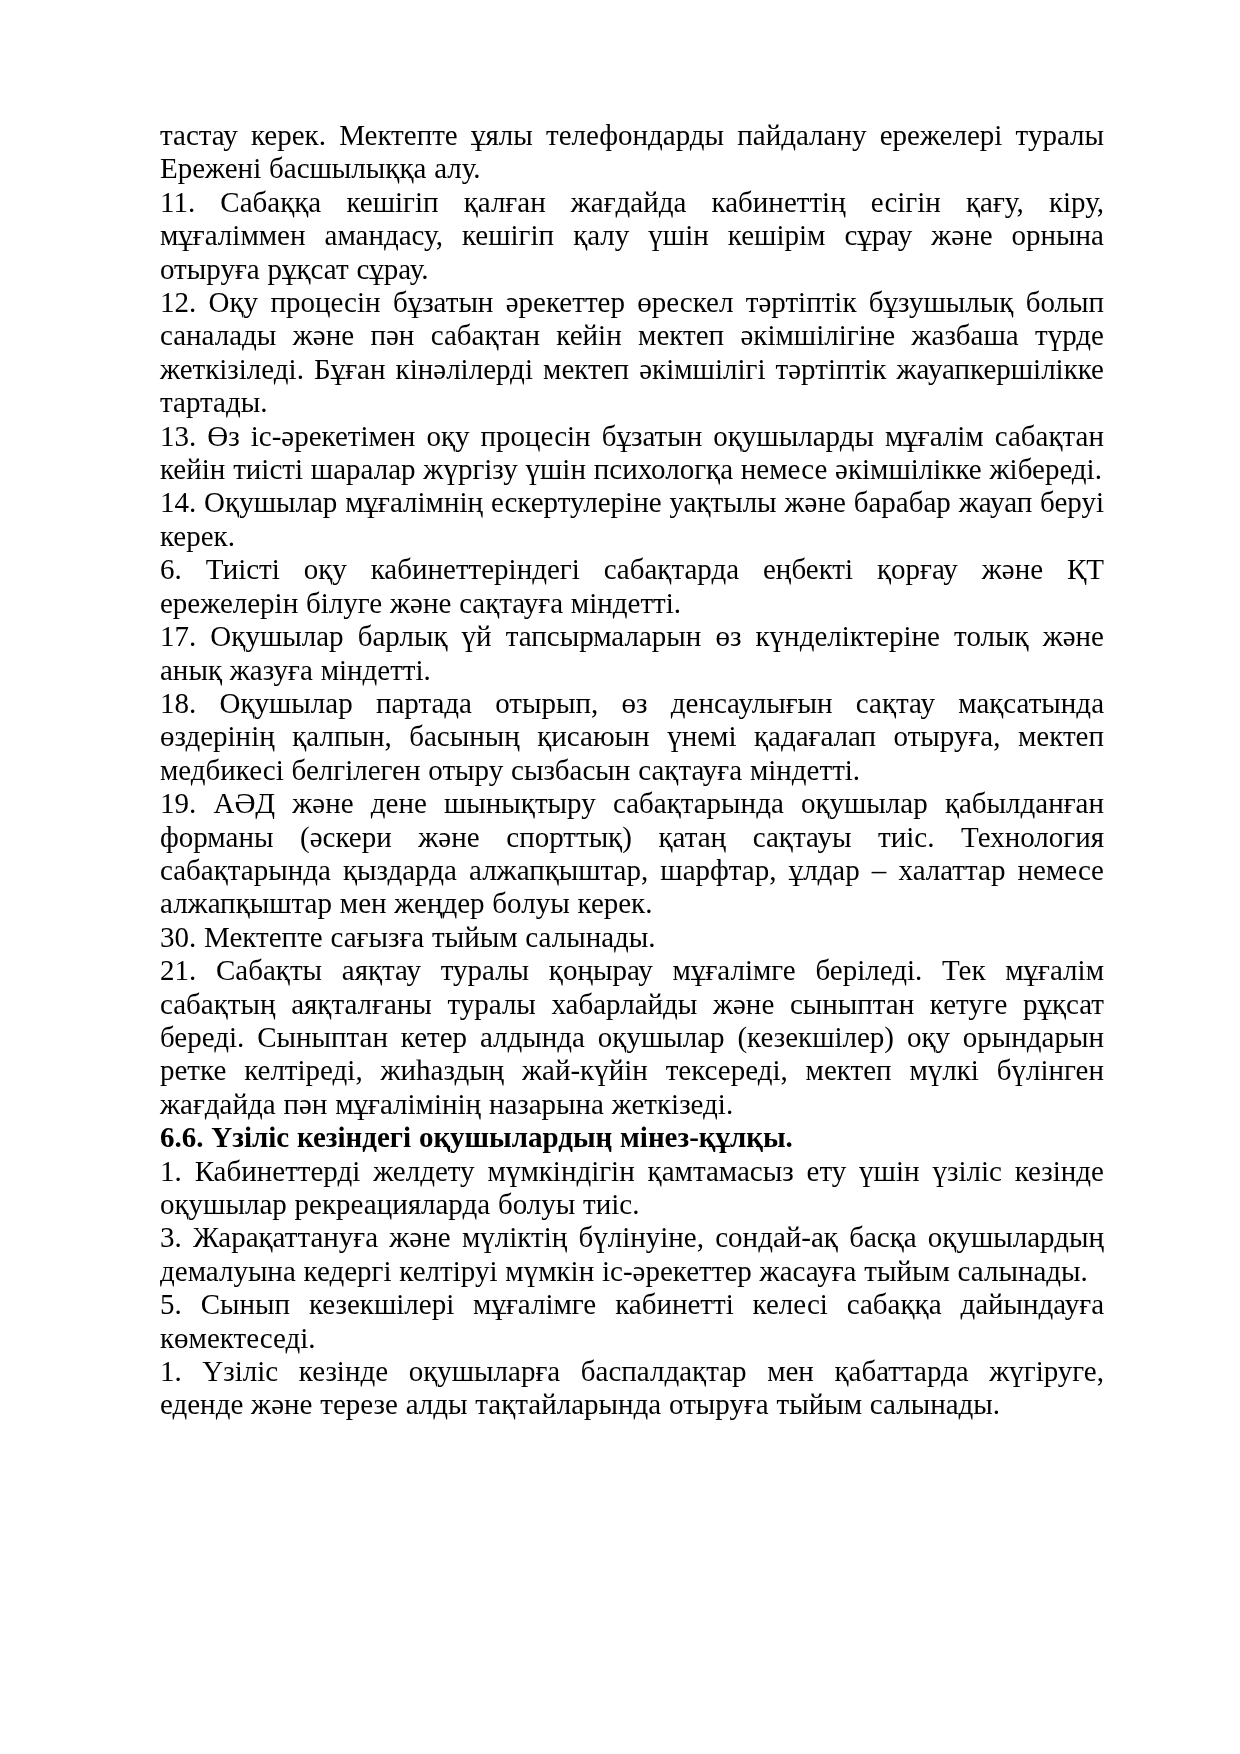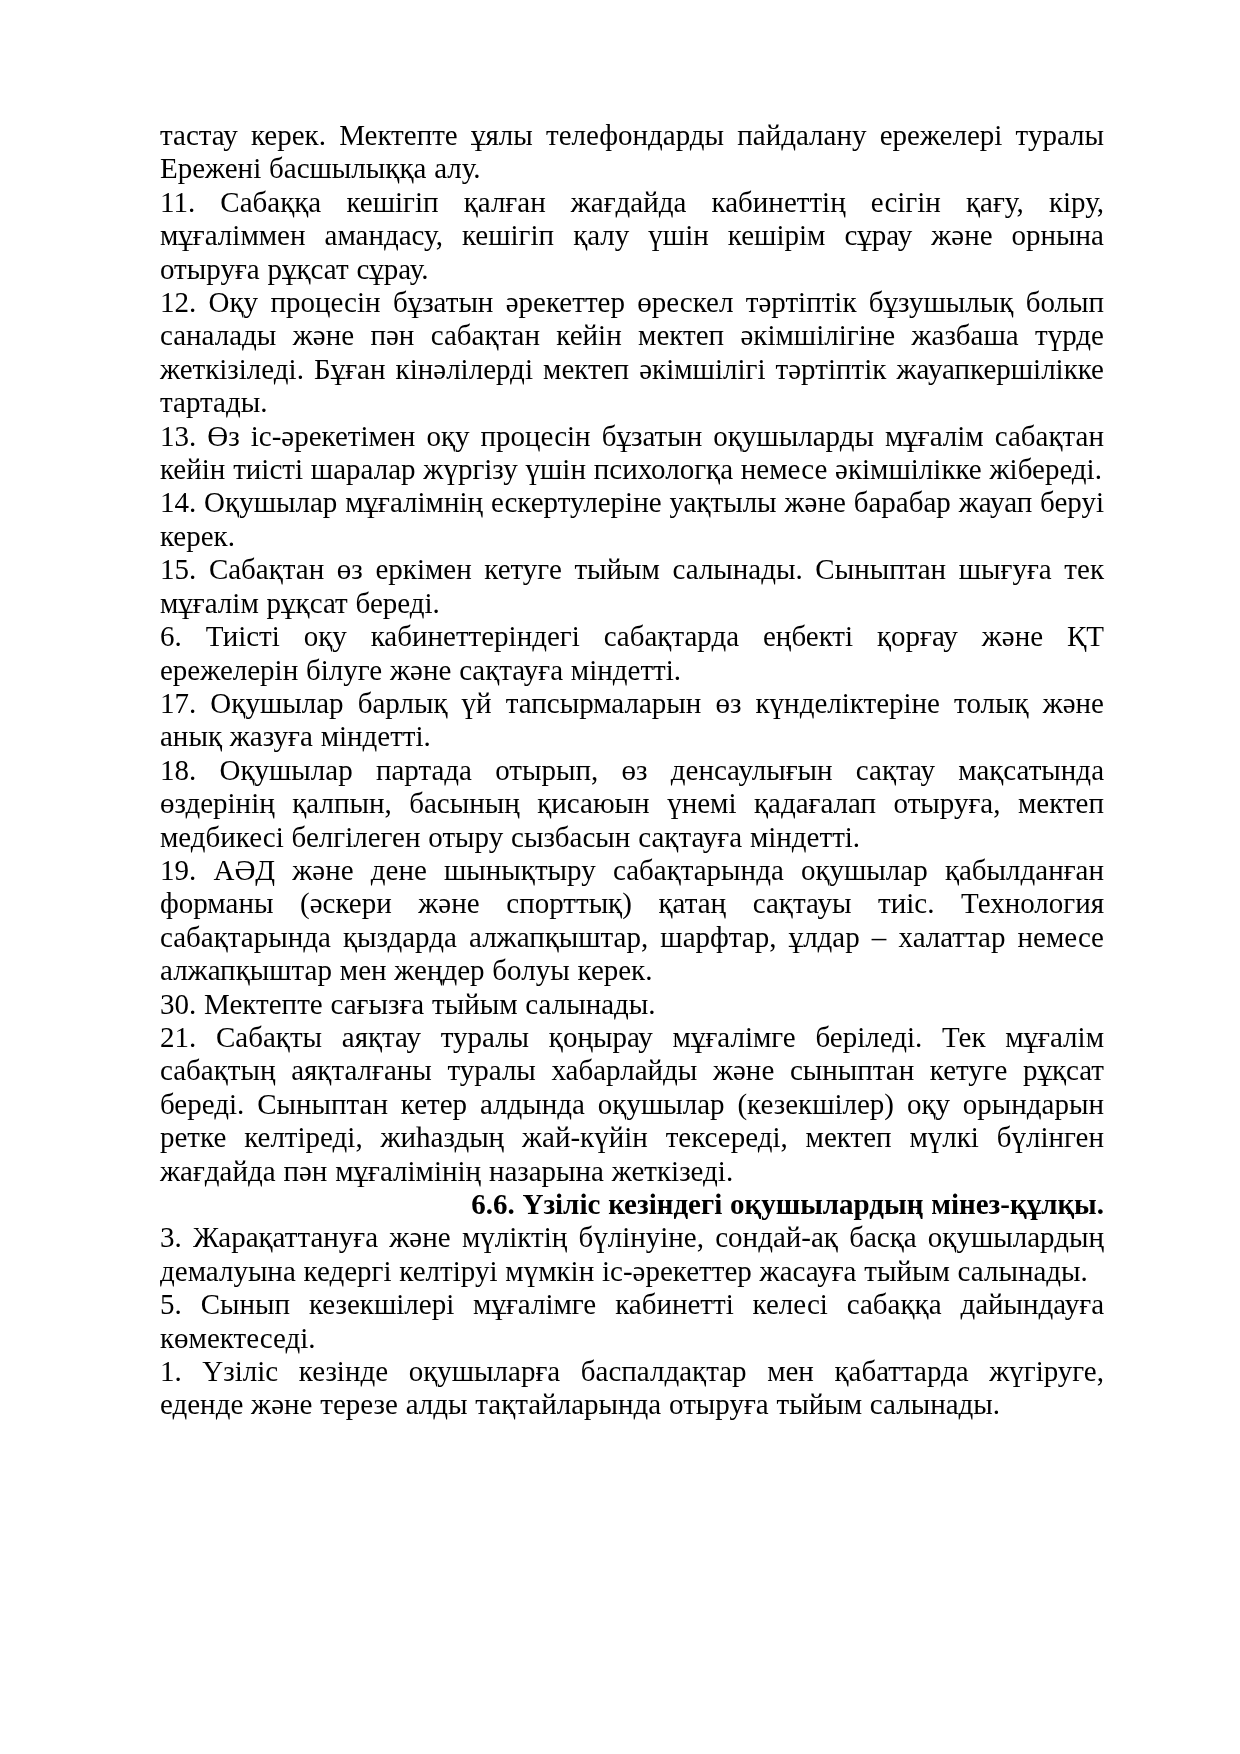--- a/index.html
+++ b/index.html
@@ -25,38 +25,38 @@
       color: #000000;
       text-align: justify;
       word-spacing: 0.02em;
     }
     .textblock p {
       margin: 0;
       padding: 0;
     }
     .heading {
       font-weight: bold;
-      text-align: right;
+      text-align: left;
     }
   </style>
 </head>
 <body>
 
 <div class="page">
   <div class="textblock">
     <p>тастау керек. Мектепте ұялы телефондарды пайдалану ережелері туралы Ережені басшылыққа алу.</p>
     <p>11. Сабаққа кешігіп қалған жағдайда кабинеттің есігін қағу, кіру, мұғаліммен амандасу, кешігіп қалу үшін кешірім сұрау және орнына отыруға рұқсат сұрау.</p>
     <p>12. Оқу процесін бұзатын әрекеттер өрескел тәртіптік бұзушылық болып саналады және пән сабақтан кейін мектеп әкімшілігіне жазбаша түрде жеткізіледі. Бұған кінәлілерді мектеп әкімшілігі тәртіптік жауапкершілікке тартады.</p>
     <p>13. Өз іс-әрекетімен оқу процесін бұзатын оқушыларды мұғалім сабақтан кейін тиісті шаралар жүргізу үшін психологқа немесе әкімшілікке жібереді.</p>
     <p>14. Оқушылар мұғалімнің ескертулеріне уақтылы және барабар жауап беруі керек.</p>
-    <p>15. Сабақтан өз еркімен кетуге тыйым салынады. Сыныптан шығуға тек мұғалім рұқсат береді.</p>
     <p>6. Тиісті оқу кабинеттеріндегі сабақтарда еңбекті қорғау және ҚТ ережелерін білуге және сақтауға міндетті.</p>
     <p>17. Оқушылар барлық үй тапсырмаларын өз күнделіктеріне толық және анық жазуға міндетті.</p>
     <p>18. Оқушылар партада отырып, өз денсаулығын сақтау мақсатында өздерінің қалпын, басының қисаюын үнемі қадағалап отыруға, мектеп медбикесі белгілеген отыру сызбасын сақтауға міндетті.</p>
     <p>19. АӘД және дене шынықтыру сабақтарында оқушылар қабылданған форманы (әскери және спорттық) қатаң сақтауы тиіс. Технология сабақтарында қыздарда алжапқыштар, шарфтар, ұлдар – халаттар немесе алжапқыштар мен жеңдер болуы керек.</p>
     <p>30. Мектепте сағызға тыйым салынады.</p>
     <p>21. Сабақты аяқтау туралы қоңырау мұғалімге беріледі. Тек мұғалім сабақтың аяқталғаны туралы хабарлайды және сыныптан кетуге рұқсат береді. Сыныптан кетер алдында оқушылар (кезекшілер) оқу орындарын ретке келтіреді, жиһаздың жай-күйін тексереді, мектеп мүлкі бүлінген жағдайда пән мұғалімінің назарына жеткізеді.</p>
     <p class="heading">6.6. Үзіліс кезіндегі оқушылардың мінез-құлқы.</p>
+    <p>1. Кабинеттерді желдету мүмкіндігін қамтамасыз ету үшін үзіліс кезінде оқушылар рекреацияларда болуы тиіс.</p>
     <p>3. Жарақаттануға және мүліктің бүлінуіне, сондай-ақ басқа оқушылардың демалуына кедергі келтіруі мүмкін іс-әрекеттер жасауға тыйым салынады.</p>
     <p>5. Сынып кезекшілері мұғалімге кабинетті келесі сабаққа дайындауға көмектеседі.</p>
     <p>1. Үзіліс кезінде оқушыларға баспалдақтар мен қабаттарда жүгіруге, еденде және терезе алды тақтайларында отыруға тыйым салынады.</p>
   </div>
 </div>
 
 </body></html>

